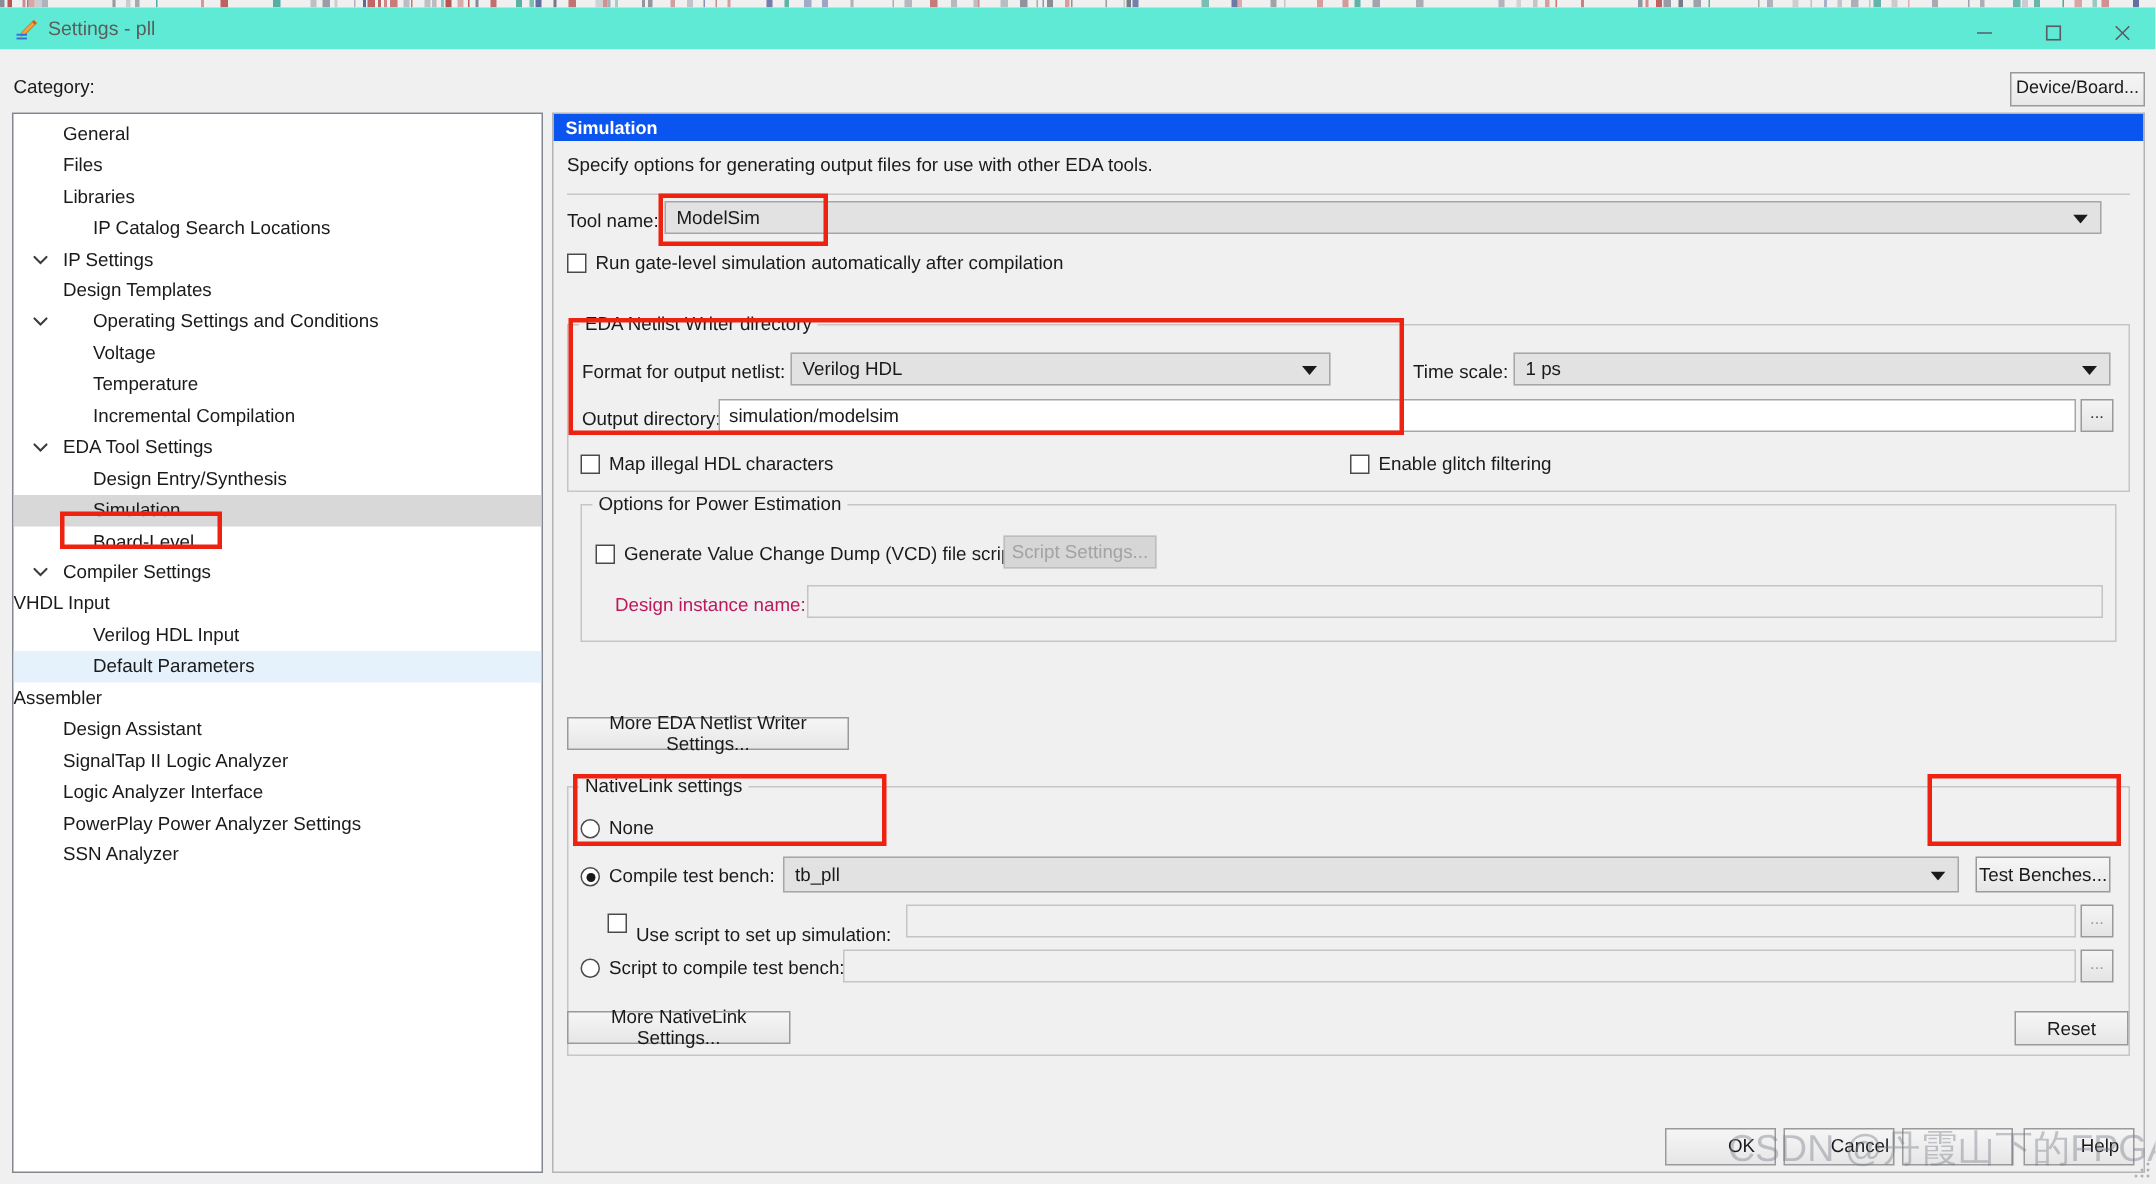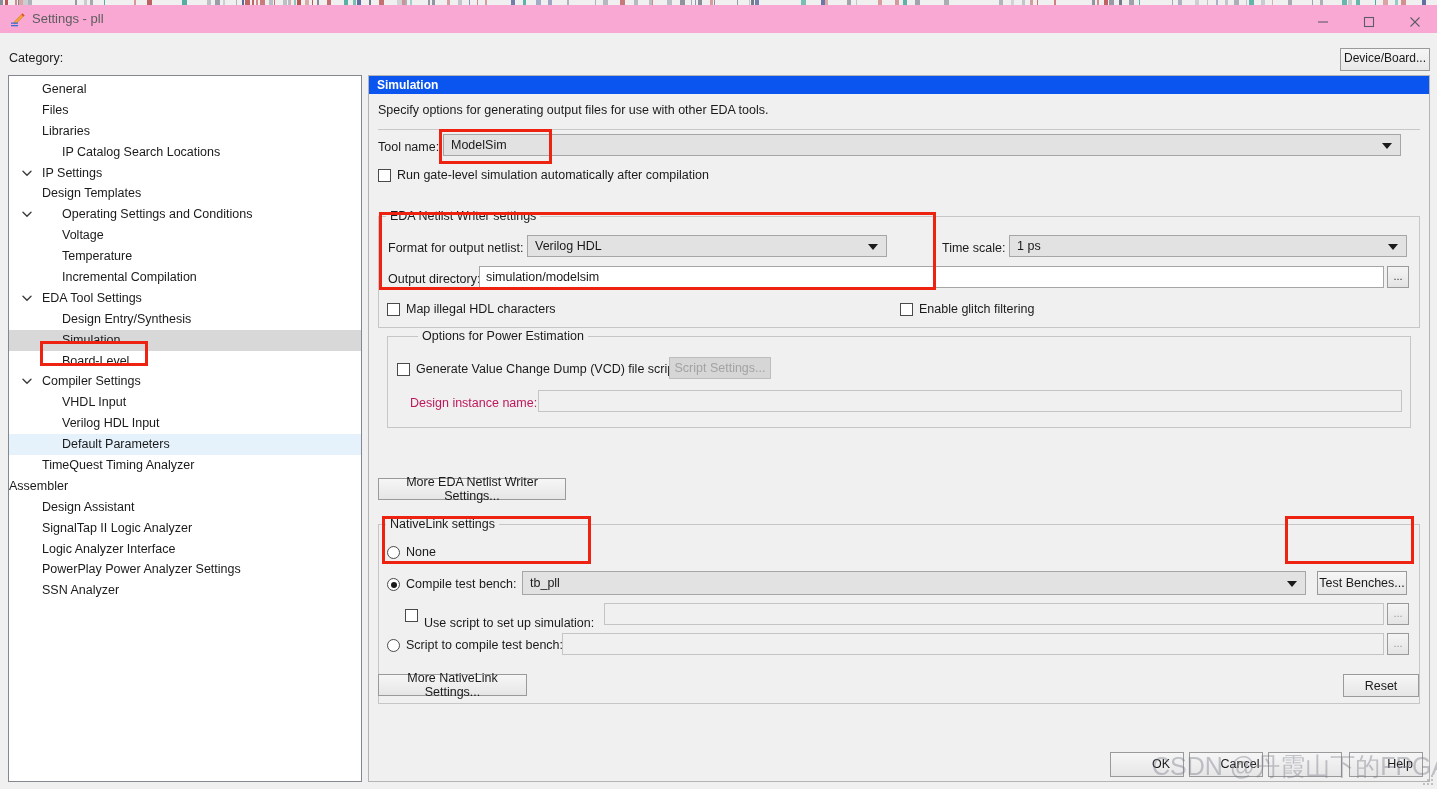--- a/index.html
+++ b/index.html
@@ -8,21 +8,21 @@
     background:#f0f0f0;
     font-family:"Liberation Sans","DejaVu Sans",sans-serif;
     font-size:12.5px;color:#1a1a1a;
     -webkit-font-smoothing:antialiased;
   }
   
   #noise-strip{position:absolute;left:0;top:0;width:1437px;height:5px;overflow:hidden;}
   #noise-strip i{position:absolute;top:0;height:5px;display:block;}
 
   
-  #titlebar{position:absolute;left:0;top:5px;width:1437px;height:28px;background:#f9a8d4;}
+  #titlebar{position:absolute;left:0;top:5px;width:1437px;height:28px;background:#5eead4;}
   #title-icon{position:absolute;left:10px;top:7px;width:16px;height:16px;}
   #title-text{position:absolute;left:32px;top:5px;font-size:13px;color:#5c5c5c;line-height:18px;}
   .wbtn{position:absolute;top:5px;width:46px;height:23px;cursor:default;}
   .wbtn svg{position:absolute;left:50%;top:50%;transform:translate(-50%,-50%);}
   #btn-min{left:1300px;}
   #btn-max{left:1346px;}
   #btn-close{left:1392px;}
 
   
   #dialog-body{position:absolute;left:0;top:33px;width:1437px;height:756px;background:#f0f0f0;}
@@ -301,24 +301,23 @@
             </svg>
           </span><span class="lbl" style="padding-left:33px">EDA Tool Settings</span></div>
         <div class="tree-item"><span class="lbl" style="padding-left:53px">Design Entry/Synthesis</span></div>
         <div class="tree-item sel-gray"><span class="lbl" style="padding-left:53px">Simulation</span></div>
         <div class="tree-item"><span class="lbl" style="padding-left:53px">Board-Level</span></div>
         <div class="tree-item"><span class="chev">
             <svg width="10" height="7" viewBox="0 0 10 7">
               <path d="M1 1.3 L5 5.3 L9 1.3" fill="none" stroke="#3c3c3c" stroke-width="1.4" stroke-linecap="round"></path>
             </svg>
           </span><span class="lbl" style="padding-left:33px">Compiler Settings</span></div>
-        <div class="tree-item"><span class="lbl" style="padding-left:53px">VHDL Input</span></div>
+        <div class="tree-item"><span class="lbl" style="">VHDL Input</span></div>
         <div class="tree-item"><span class="lbl" style="padding-left:53px">Verilog HDL Input</span></div>
         <div class="tree-item sel-blue"><span class="lbl" style="padding-left:53px">Default Parameters</span></div>
-        <div class="tree-item"><span class="lbl" style="padding-left:33px">TimeQuest Timing Analyzer</span></div>
         <div class="tree-item"><span class="lbl" style="">Assembler</span></div>
         <div class="tree-item"><span class="lbl" style="padding-left:33px">Design Assistant</span></div>
         <div class="tree-item"><span class="lbl" style="padding-left:33px">SignalTap II Logic Analyzer</span></div>
         <div class="tree-item"><span class="lbl" style="padding-left:33px">Logic Analyzer Interface</span></div>
         <div class="tree-item"><span class="lbl" style="padding-left:33px">PowerPlay Power Analyzer Settings</span></div>
         <div class="tree-item"><span class="lbl" style="padding-left:33px">SSN Analyzer</span></div>
       </div>
   </div>
 
   <div id="right-panel">
@@ -335,21 +334,21 @@
         <svg width="10" height="6" viewBox="0 0 10 6">
             <path d="M0 0 L10 0 L5 6 Z" fill="#1a1a1a"></path>
           </svg>
       </span>
     </div>
 
     <div class="chk" style="left:9px;top:93px;"></div>
     <div class="lbl-static" style="left:28px;top:92px;">Run gate-level simulation automatically after compilation</div>
 
     <div class="group" style="left:9px;top:140px;width:1042px;height:112px;"></div>
-    <div class="group-title" style="left:17px;top:133px;">EDA Netlist Writer settings</div>
+    <div class="group-title" style="left:17px;top:133px;">EDA Netlist Writer directory</div>
 
     <div class="lbl-static" style="left:19px;top:165px;">Format for output netlist:</div>
     <div class="combo" style="left:158px;top:159px;width:360px;height:22px;">
       <span class="cv">Verilog HDL</span>
       <span class="arrow">
         <svg width="10" height="6" viewBox="0 0 10 6">
             <path d="M0 0 L10 0 L5 6 Z" fill="#1a1a1a"></path>
           </svg>
       </span>
     </div>
@@ -372,21 +371,21 @@
       <span>...</span>
     </div>
 
     <div class="chk" style="left:18px;top:227px;"></div>
     <div class="lbl-static" style="left:37px;top:226px;">Map illegal HDL characters</div>
 
     <div class="chk" style="left:531px;top:227px;"></div>
     <div class="lbl-static" style="left:550px;top:226px;">Enable glitch filtering</div>
 
     <div class="group" style="left:18px;top:260px;width:1024px;height:92px;"></div>
-    <div class="group-title" style="left:26px;top:253px;margin-left:23px;">Options for Power Estimation</div>
+    <div class="group-title" style="left:26px;top:253px;">Options for Power Estimation</div>
 
     <div class="chk" style="left:28px;top:287px;"></div>
     <div class="lbl-static" style="left:47px;top:286px;">Generate Value Change Dump (VCD) file script</div>
     <div class="btn disabled" style="left:300px;top:281px;width:102px;height:22px;">
       <span>Script Settings...</span>
     </div>
 
     <div class="lbl-static lbl-dim" style="left:41px;top:320px;">Design instance name:</div>
     <div class="textbox grayed" style="left:169px;top:314px;width:864px;height:22px;">
       <span class="tv"></span>

